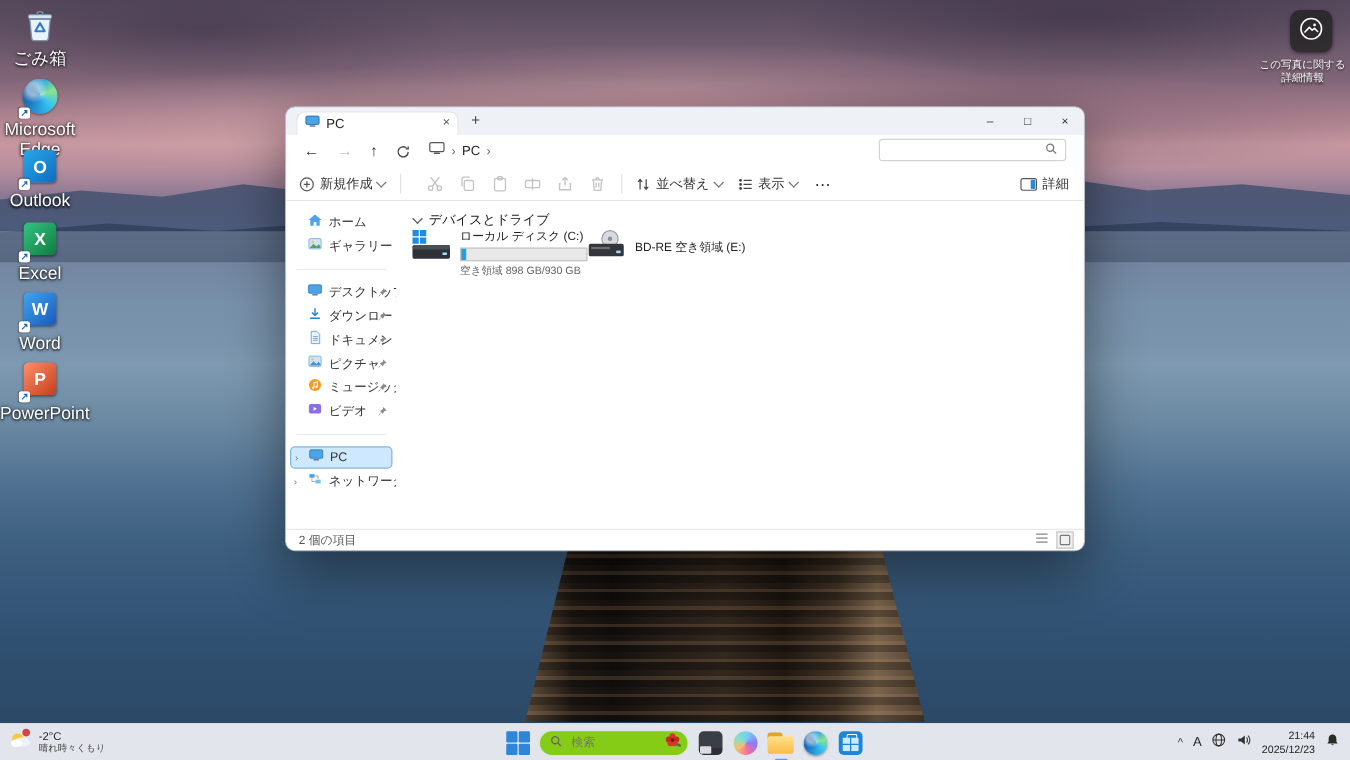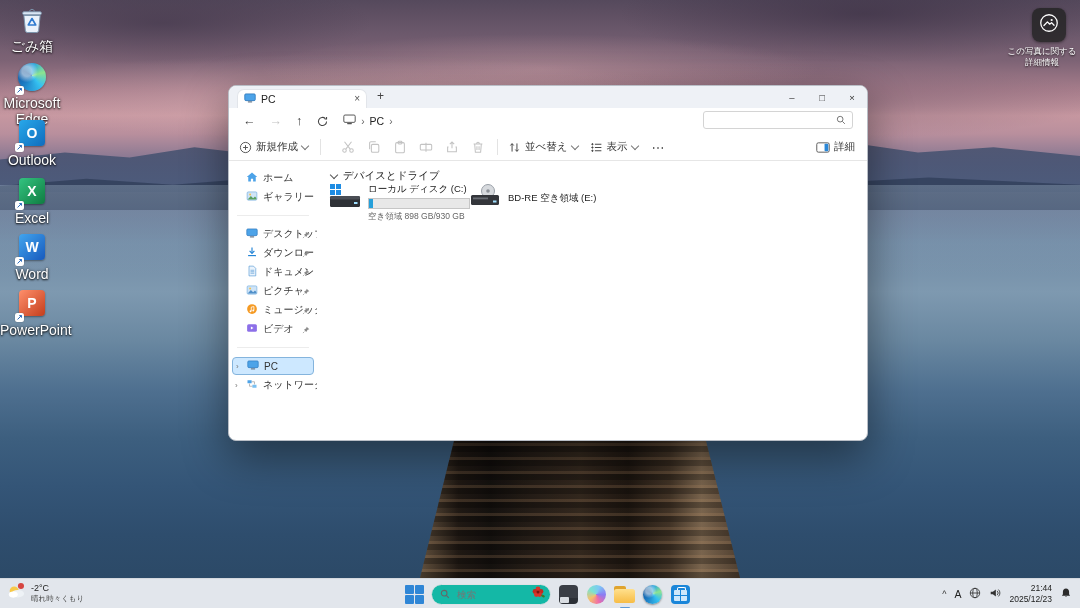--- a/index.html
+++ b/index.html
@@ -104,21 +104,21 @@
 
   
   .taskbar{left:0;top:578px;width:1080px;height:30px;background:rgba(242,244,247,.92);
     border-top:1px solid rgba(0,0,0,.06);backdrop-filter:blur(8px);}
   .weather{position:absolute;left:6px;top:3px;display:flex;align-items:center;gap:5px;}
   .weather-temp{font-size:9px;color:#222;line-height:1.2;}
   .weather-cond{font-size:7.5px;color:#444;line-height:1.2;white-space:nowrap;}
   .tb-center{position:absolute;left:405px;top:0;height:30px;display:flex;align-items:center;gap:7px;}
   .start{width:19px;height:19px;display:grid;grid-template-columns:9px 9px;grid-template-rows:9px 9px;gap:1px;}
   .start div{background:#2f86d6;border-radius:1px;}
-  .tsearch{width:120px;height:21px;border-radius:11px;background:#14b8a6;border:1px solid #dfe1e5;display:flex;
+  .tsearch{width:120px;height:21px;border-radius:11px;background:#84cc16;border:1px solid #dfe1e5;display:flex;
     align-items:center;padding:0 5px 0 8px;gap:5px;box-sizing:border-box;}
   .tsearch input{border:none;outline:none;background:transparent;font-size:9.5px;color:#444;flex:1;min-width:0;
     font-family:"Liberation Sans",sans-serif;}
   .tapp{width:21px;height:21px;border-radius:4px;display:flex;align-items:center;justify-content:center;position:relative;}
   .darkapp{width:19px;height:19px;border-radius:4px;background:linear-gradient(180deg,#3a3e45 0 70%,#2c3036 70%);position:relative;overflow:hidden;}
   .darkapp::after{content:"";position:absolute;left:1px;bottom:1px;width:9px;height:6px;background:#d9dde2;border-radius:1px;}
   .copilot{width:19px;height:19px;border-radius:50%;
     background:conic-gradient(from 20deg,#7cc8f5,#8b7bf3,#ef6ca8,#f6c06b,#7ce3cf,#7cc8f5);}
   .folder{width:21px;height:17px;position:relative;}
   .folder .back{position:absolute;left:0;top:0;width:12px;height:5px;background:#dfa32e;border-radius:2px 2px 0 0;}
@@ -501,20 +501,33 @@
               <circle cx="19" cy="8" r="1.8" fill="#8b9097"></circle>
               <rect x="2" y="12" width="28" height="10" rx="1.5" fill="#34363b"></rect>
               <rect x="4" y="14.5" width="15" height="1.8" fill="#6a6e75"></rect>
               <rect x="24" y="17.5" width="3.5" height="2" fill="#9fe0ff"></rect>
             </svg>
         </span>
         <div class="drive-name">BD-RE 空き領域 (E:)</div>
       </div>
     </div>
 
+    <div class="statusbar">
+      <span class="status-text">2 個の項目</span>
+      <div class="status-icons">
+        <span><svg width="11" height="11" viewBox="0 0 12 12" stroke="#888" stroke-width="1.1" fill="none">
+              <path d="M1 2.5 H11 M1 6 H11 M1 9.5 H11"></path>
+            </svg></span>
+        <span style="border:1px solid #c9c9c9;background:#f0f0f0;padding:1px;display:flex;">
+            <svg width="10" height="10" viewBox="0 0 12 12" stroke="#777" stroke-width="1.1" fill="none">
+              <rect x="1.5" y="1.5" width="9" height="9" rx="1"></rect>
+            </svg>
+          </span>
+      </div>
+    </div>
   </div>
 
   <div class="abs taskbar">
 
     <div class="weather">
       <span>
         <svg width="20" height="18" viewBox="0 0 22 20">
             <circle cx="9" cy="10" r="5" fill="#f7c948"></circle>
             <ellipse cx="13" cy="13" rx="7" ry="4.2" fill="#eef2f6"></ellipse>
             <ellipse cx="8" cy="14" rx="5" ry="3.4" fill="#fff"></ellipse>

